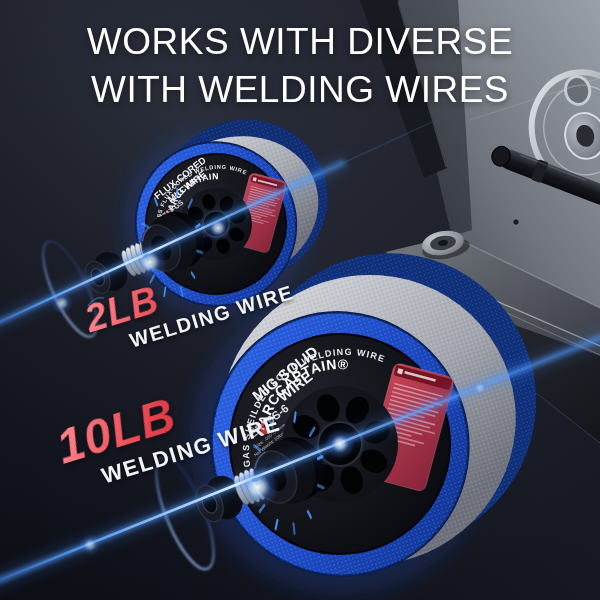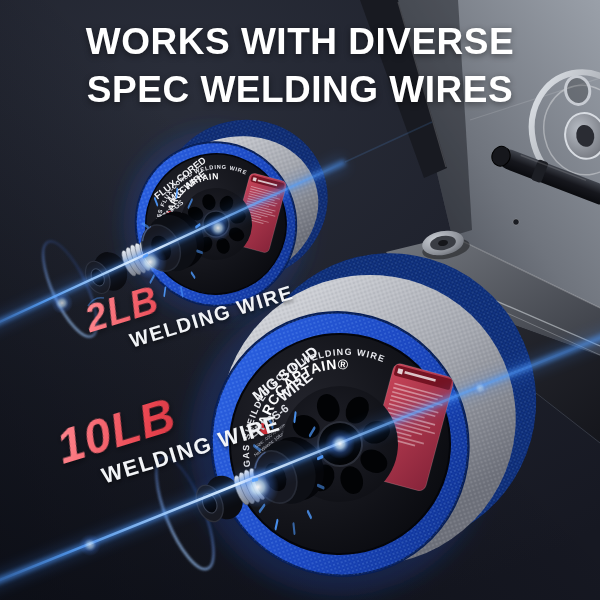--- a/index.html
+++ b/index.html
@@ -1,21 +1,21 @@
 <!DOCTYPE html>
 <html><head>
 <meta charset="utf-8">
 <style>
   html,body{margin:0;padding:0;background:#14161e;}
   #stage{position:relative;width:600px;height:600px;overflow:hidden;
          font-family:"Liberation Sans","DejaVu Sans",sans-serif;
          background:radial-gradient(120% 90% at 30% 15%, #2a2e3a 0%, #20232e 45%, #161822 100%);}
   #scene{position:absolute;inset:0;}
   .title{position:absolute;top:18px;left:0;width:600px;text-align:center;
-         color:#ffffff;font-weight:700;font-size:37px;line-height:48px;letter-spacing:.5px;
+         color:#ffffff;font-weight:400;font-size:37px;line-height:48px;letter-spacing:.5px;
          text-shadow:0 2px 6px rgba(0,0,0,.45);}
   .callout{position:absolute;transform-origin:left top;}
   .callout .weight{font-style:italic;font-weight:800;letter-spacing:1px;
     background:linear-gradient(115deg,#ff858d 5%,#e8434e 45%,#a81f2d 95%);
     -webkit-background-clip:text;background-clip:text;
     -webkit-text-fill-color:transparent;color:#d93a44;
     filter:drop-shadow(0 2px 3px rgba(0,0,0,.45));}
   .callout .caption{color:#f2f4f7;font-weight:700;letter-spacing:1.5px;
     text-shadow:0 2px 4px rgba(0,0,0,.55);}
   #callout-2lb{left:80px;top:300px;transform:rotate(-17deg);}
@@ -383,21 +383,21 @@
     <rect x="-1.7" y="-63" width="3.4" height="13" rx="1.7" transform="rotate(230)" opacity=".7"></rect>
     <rect x="-1.7" y="-61" width="3.4" height="11" rx="1.7" transform="rotate(262)" opacity=".85"></rect>
     <rect x="-1.7" y="-64" width="3.4" height="14" rx="1.7" transform="rotate(295)" opacity=".6"></rect>
     <rect x="-1.7" y="-62" width="3.4" height="12" rx="1.7" transform="rotate(330)" opacity=".9"></rect>
   </g>
   <path d="M88,306 q6,-10 16,-8" fill="none" stroke="#4f9bff" stroke-width="1.5" opacity=".45"></path>
 </svg>
 
 <div class="title">
   <div>WORKS WITH DIVERSE</div>
-  <div>SPEC WELDING WIRES</div>
+  <div>WITH WELDING WIRES</div>
 </div>
 
 <div class="callout" id="callout-2lb">
   <div class="weight">2LB</div>
   <div class="caption">WELDING WIRE</div>
 </div>
 <div class="callout" id="callout-10lb">
   <div class="weight">10LB</div>
   <div class="caption">WELDING WIRE</div>
 </div>

